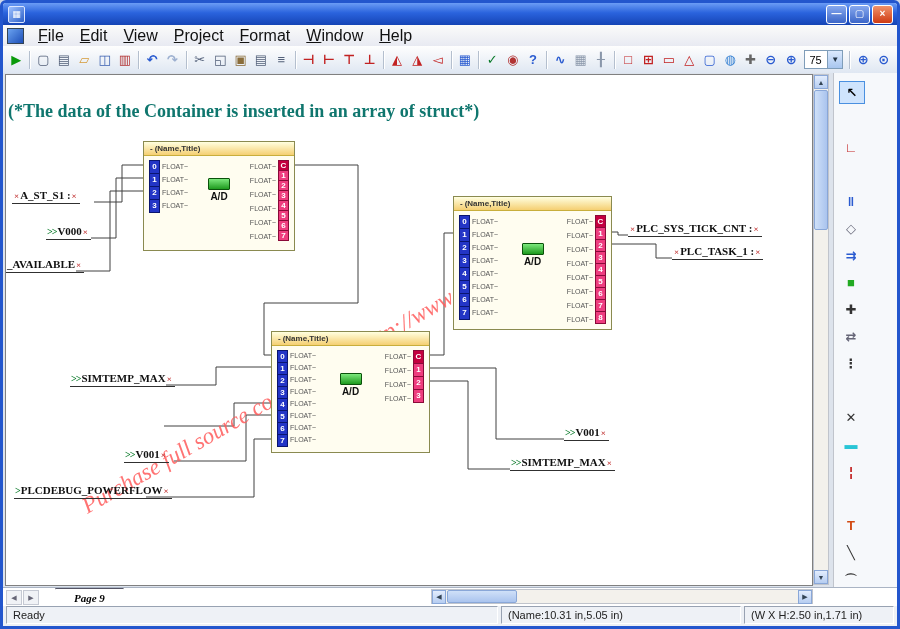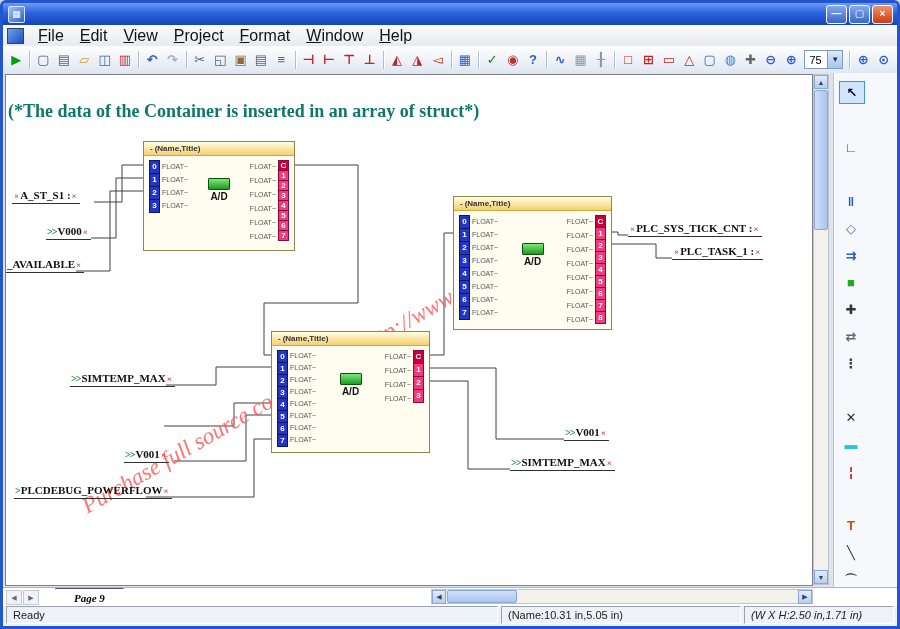--- a/index.html
+++ b/index.html
@@ -114,21 +114,21 @@
   #hleft{left:0;top:0;} #hright{right:0;top:0;}
   #hthumb{position:absolute;left:15px;top:0;width:70px;height:13px;border:1px solid #89a7d8;
     background:linear-gradient(180deg,#cfe0f8,#aac4ee);border-radius:2px;box-sizing:border-box;}
 
   
   #statusbar{position:absolute;left:0;right:0;bottom:0;height:20px;background:#edf0f5;
     display:flex;align-items:flex-start;padding:0 3px;gap:3px;font-size:11px;color:#222;}
   .spanel{height:14px;line-height:14px;padding:1px 6px;background:#eef1f6;
     border:1px solid;border-color:#98a2b2 #fff #fff #98a2b2;white-space:nowrap;overflow:hidden;}
   #sready{flex:1;}
-  #scross{width:226px;} #spos{width:170px;} #ssize{width:136px;font-style:italic;}
+  #scross{width:226px;} #spos{width:170px;} #ssize{width:136px;}
 </style>
 </head>
 <body>
 
 <div id="win">
 
   <div id="titlebar">
     <span class="wicon">▦</span>
     <span class="tb-btns">
         <span class="tbb">—</span>

